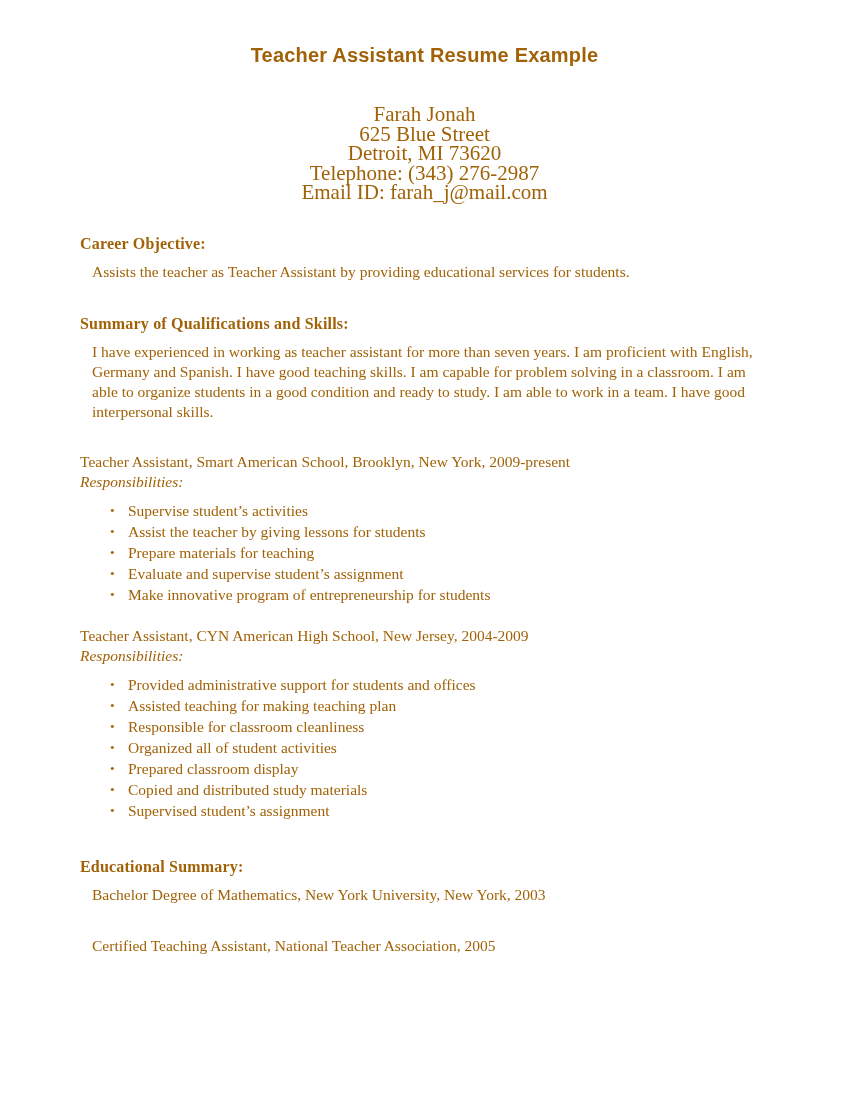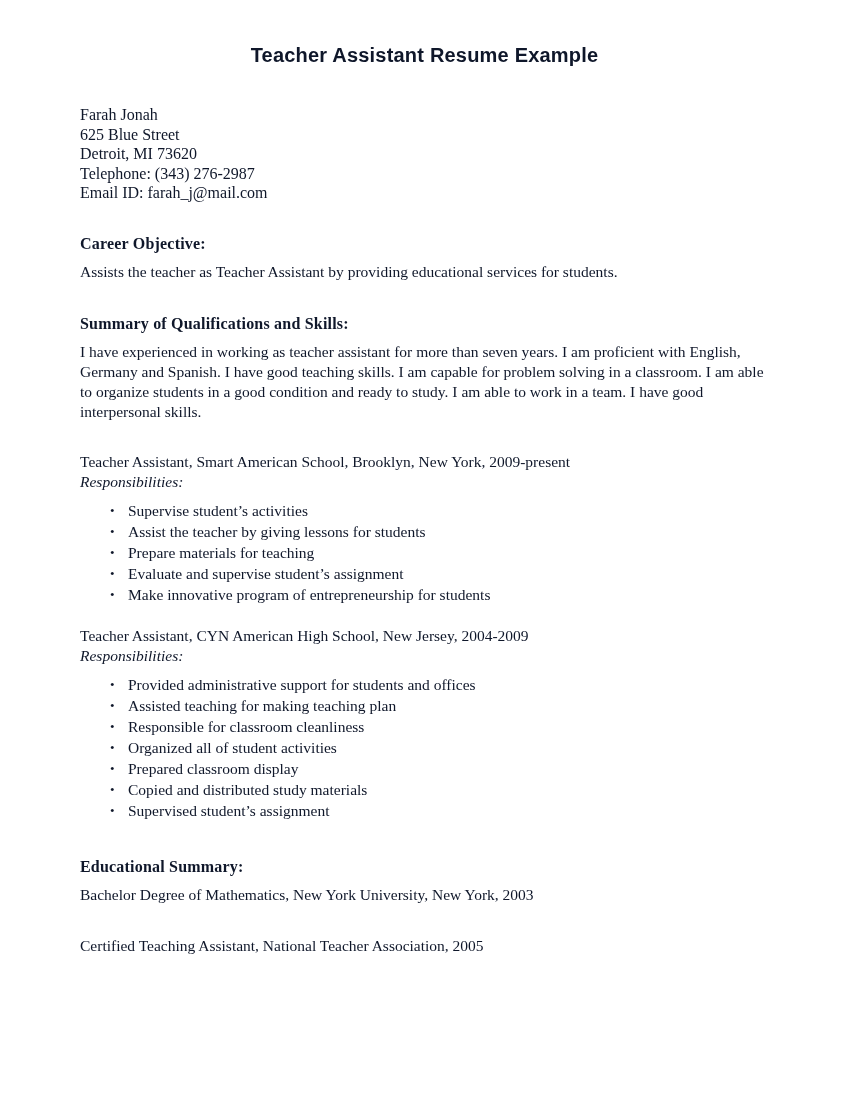--- a/index.html
+++ b/index.html
@@ -7,54 +7,55 @@
     padding: 0;
     background: #ffffff;
   }
   .page {
     position: relative;
     width: 849px;
     height: 1099px;
     box-sizing: border-box;
     padding: 40px 80px 0 80px;
     background: #ffffff;
-    color: #0f172a;
+    color: #a16207;
     font-family: "Liberation Serif", serif;
     overflow: hidden;
   }
   .doc-title {
     font-family: "Liberation Sans", sans-serif;
     font-size: 20px;
     font-weight: bold;
     text-align: center;
     margin: 4px 0 0 0;
     letter-spacing: 0.2px;
   }
   .contact {
     margin-top: 38px;
-    font-size: 16px;
+    text-align: center;
+    font-size: 21px;
     line-height: 19.5px;
   }
   .contact div { margin: 0; }
   h2.section-heading {
     font-family: "Liberation Serif", serif;
     font-size: 16px;
     font-weight: bold;
     margin: 0;
     letter-spacing: 0.2px;
   }
   .sec-career { margin-top: 32px; }
   .sec-summary { margin-top: 33px; }
   .sec-work { margin-top: 30px; }
   .sec-edu { margin-top: 37px; }
   .sec-cert { margin-top: 31px; }
   p.body-text {
     font-size: 15.5px;
     line-height: 20px;
-    margin: 9px 0 0 0;
+    margin: 9px 0 0 12px;
   }
   p.job-line {
     font-size: 15.5px;
     line-height: 20px;
     margin: 11px 0 0 0;
   }
   p.resp-line {
     font-style: italic;
     font-size: 15.5px;
     line-height: 20px;

